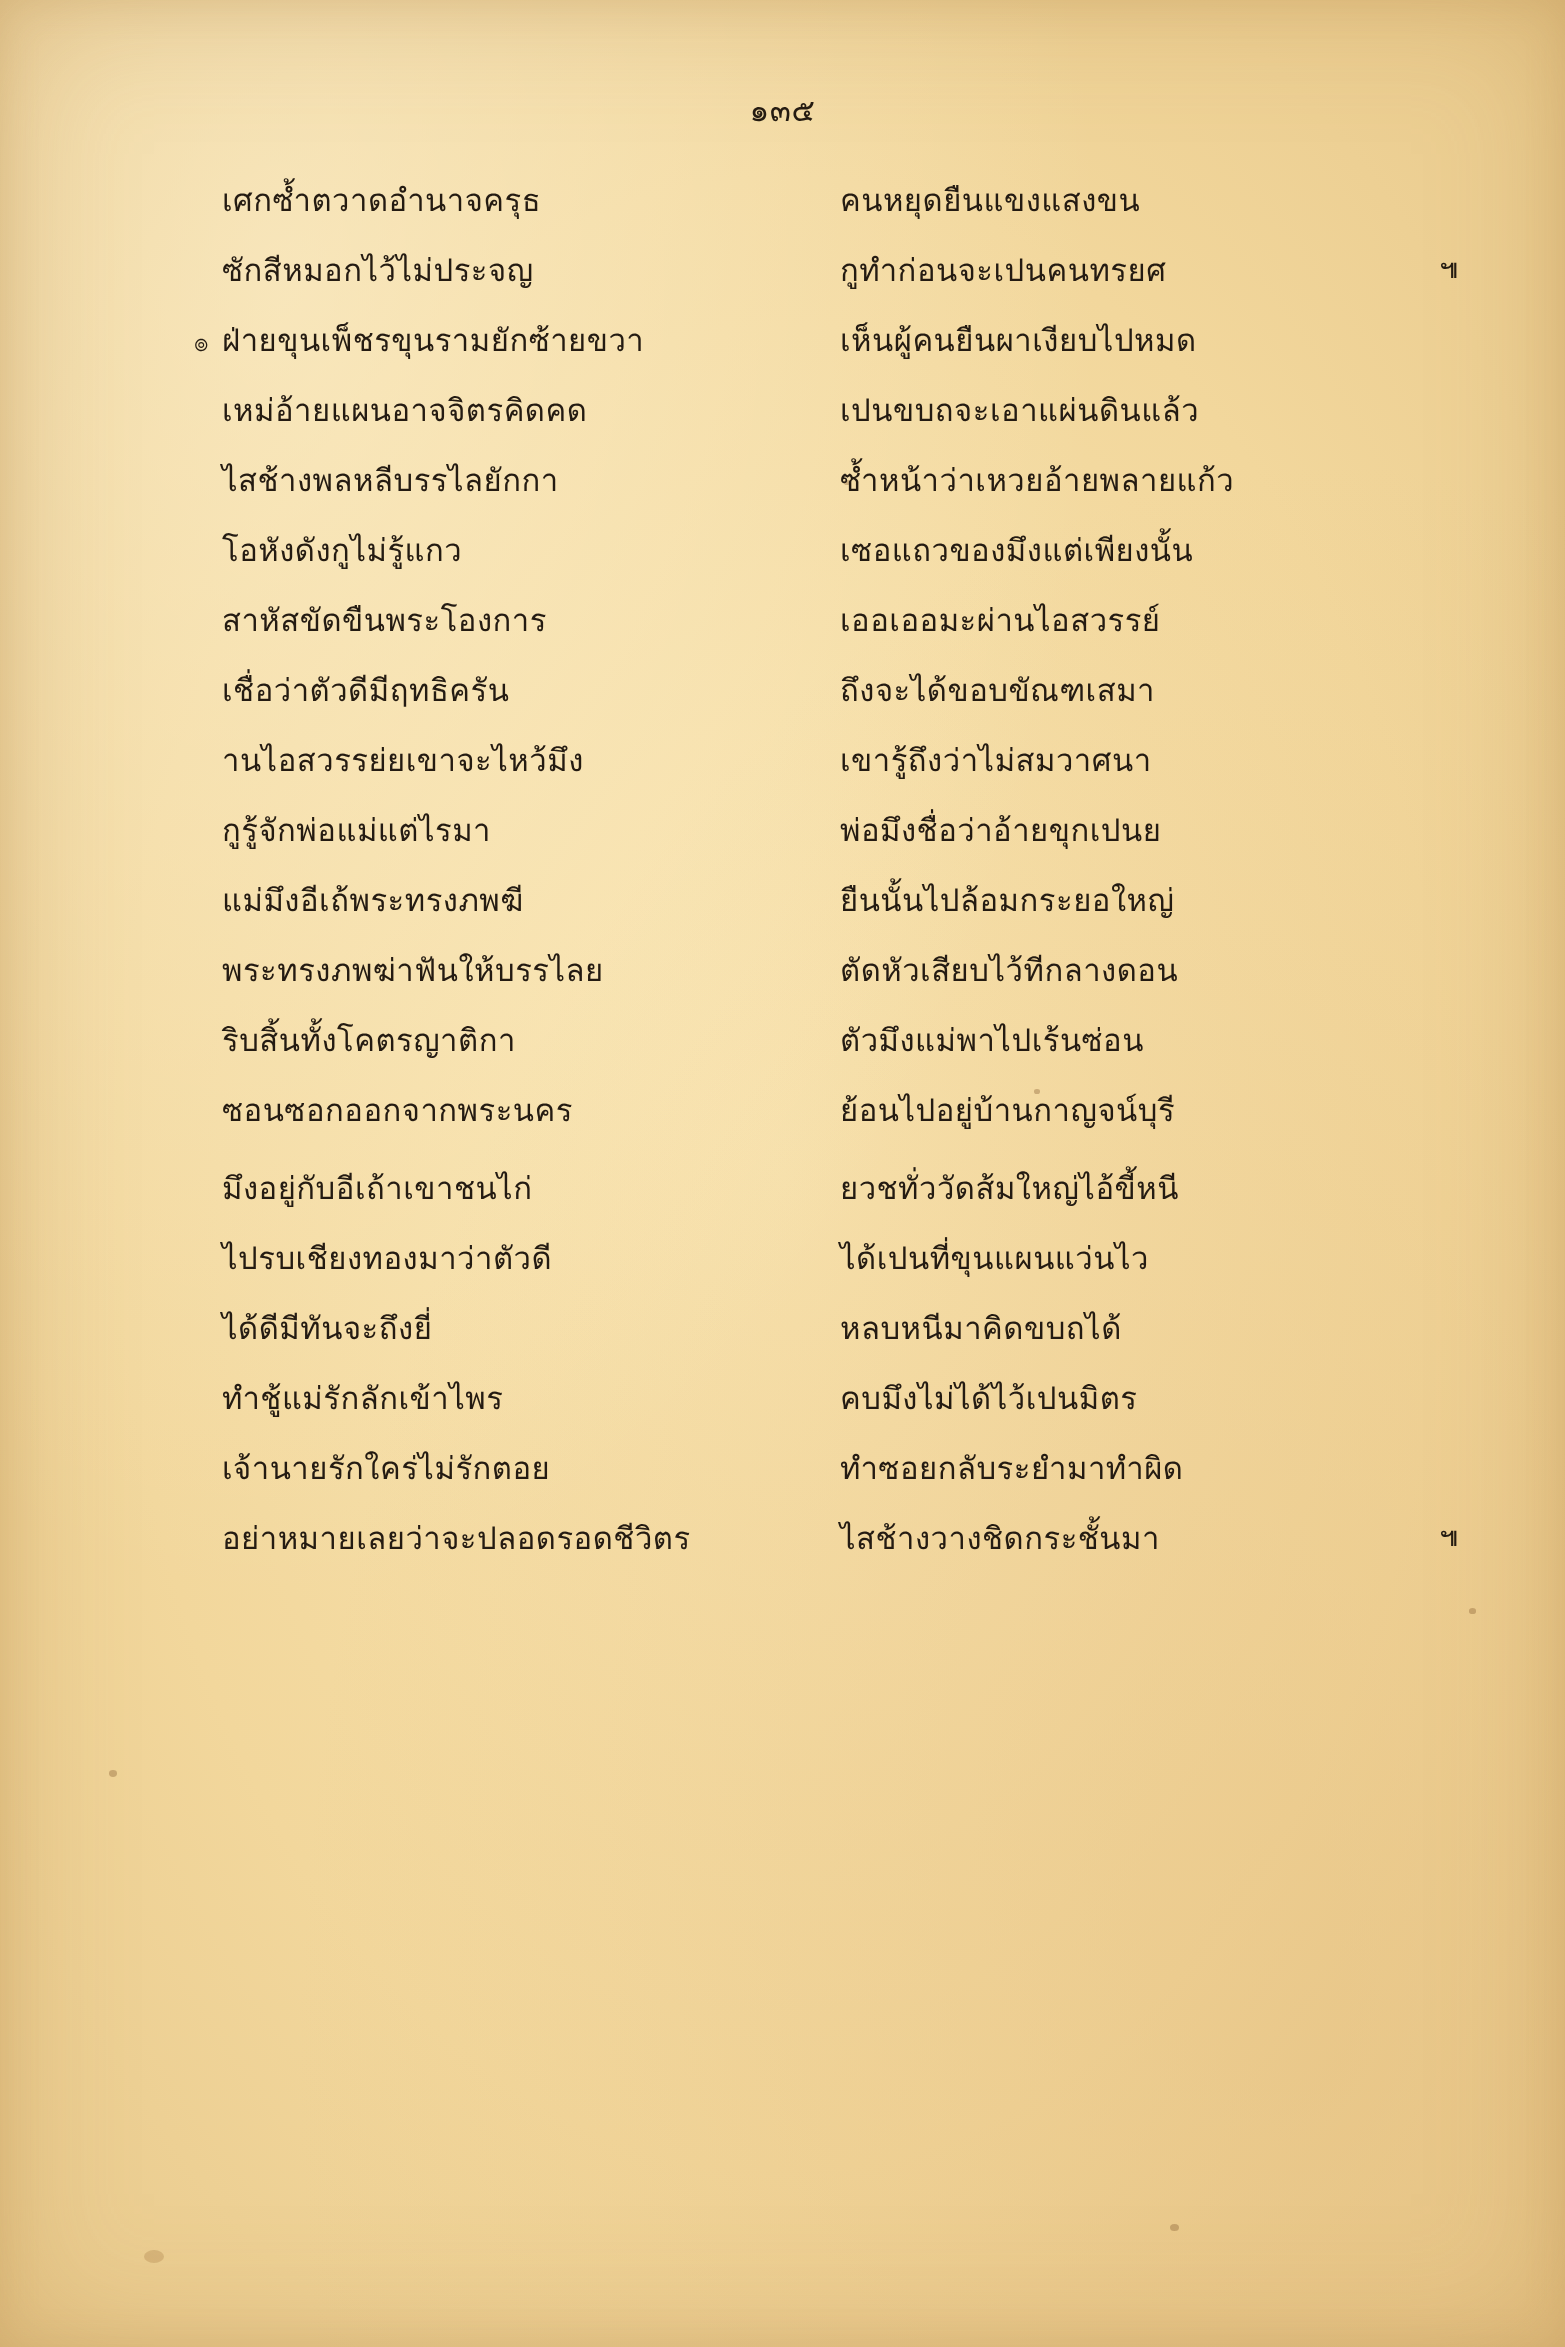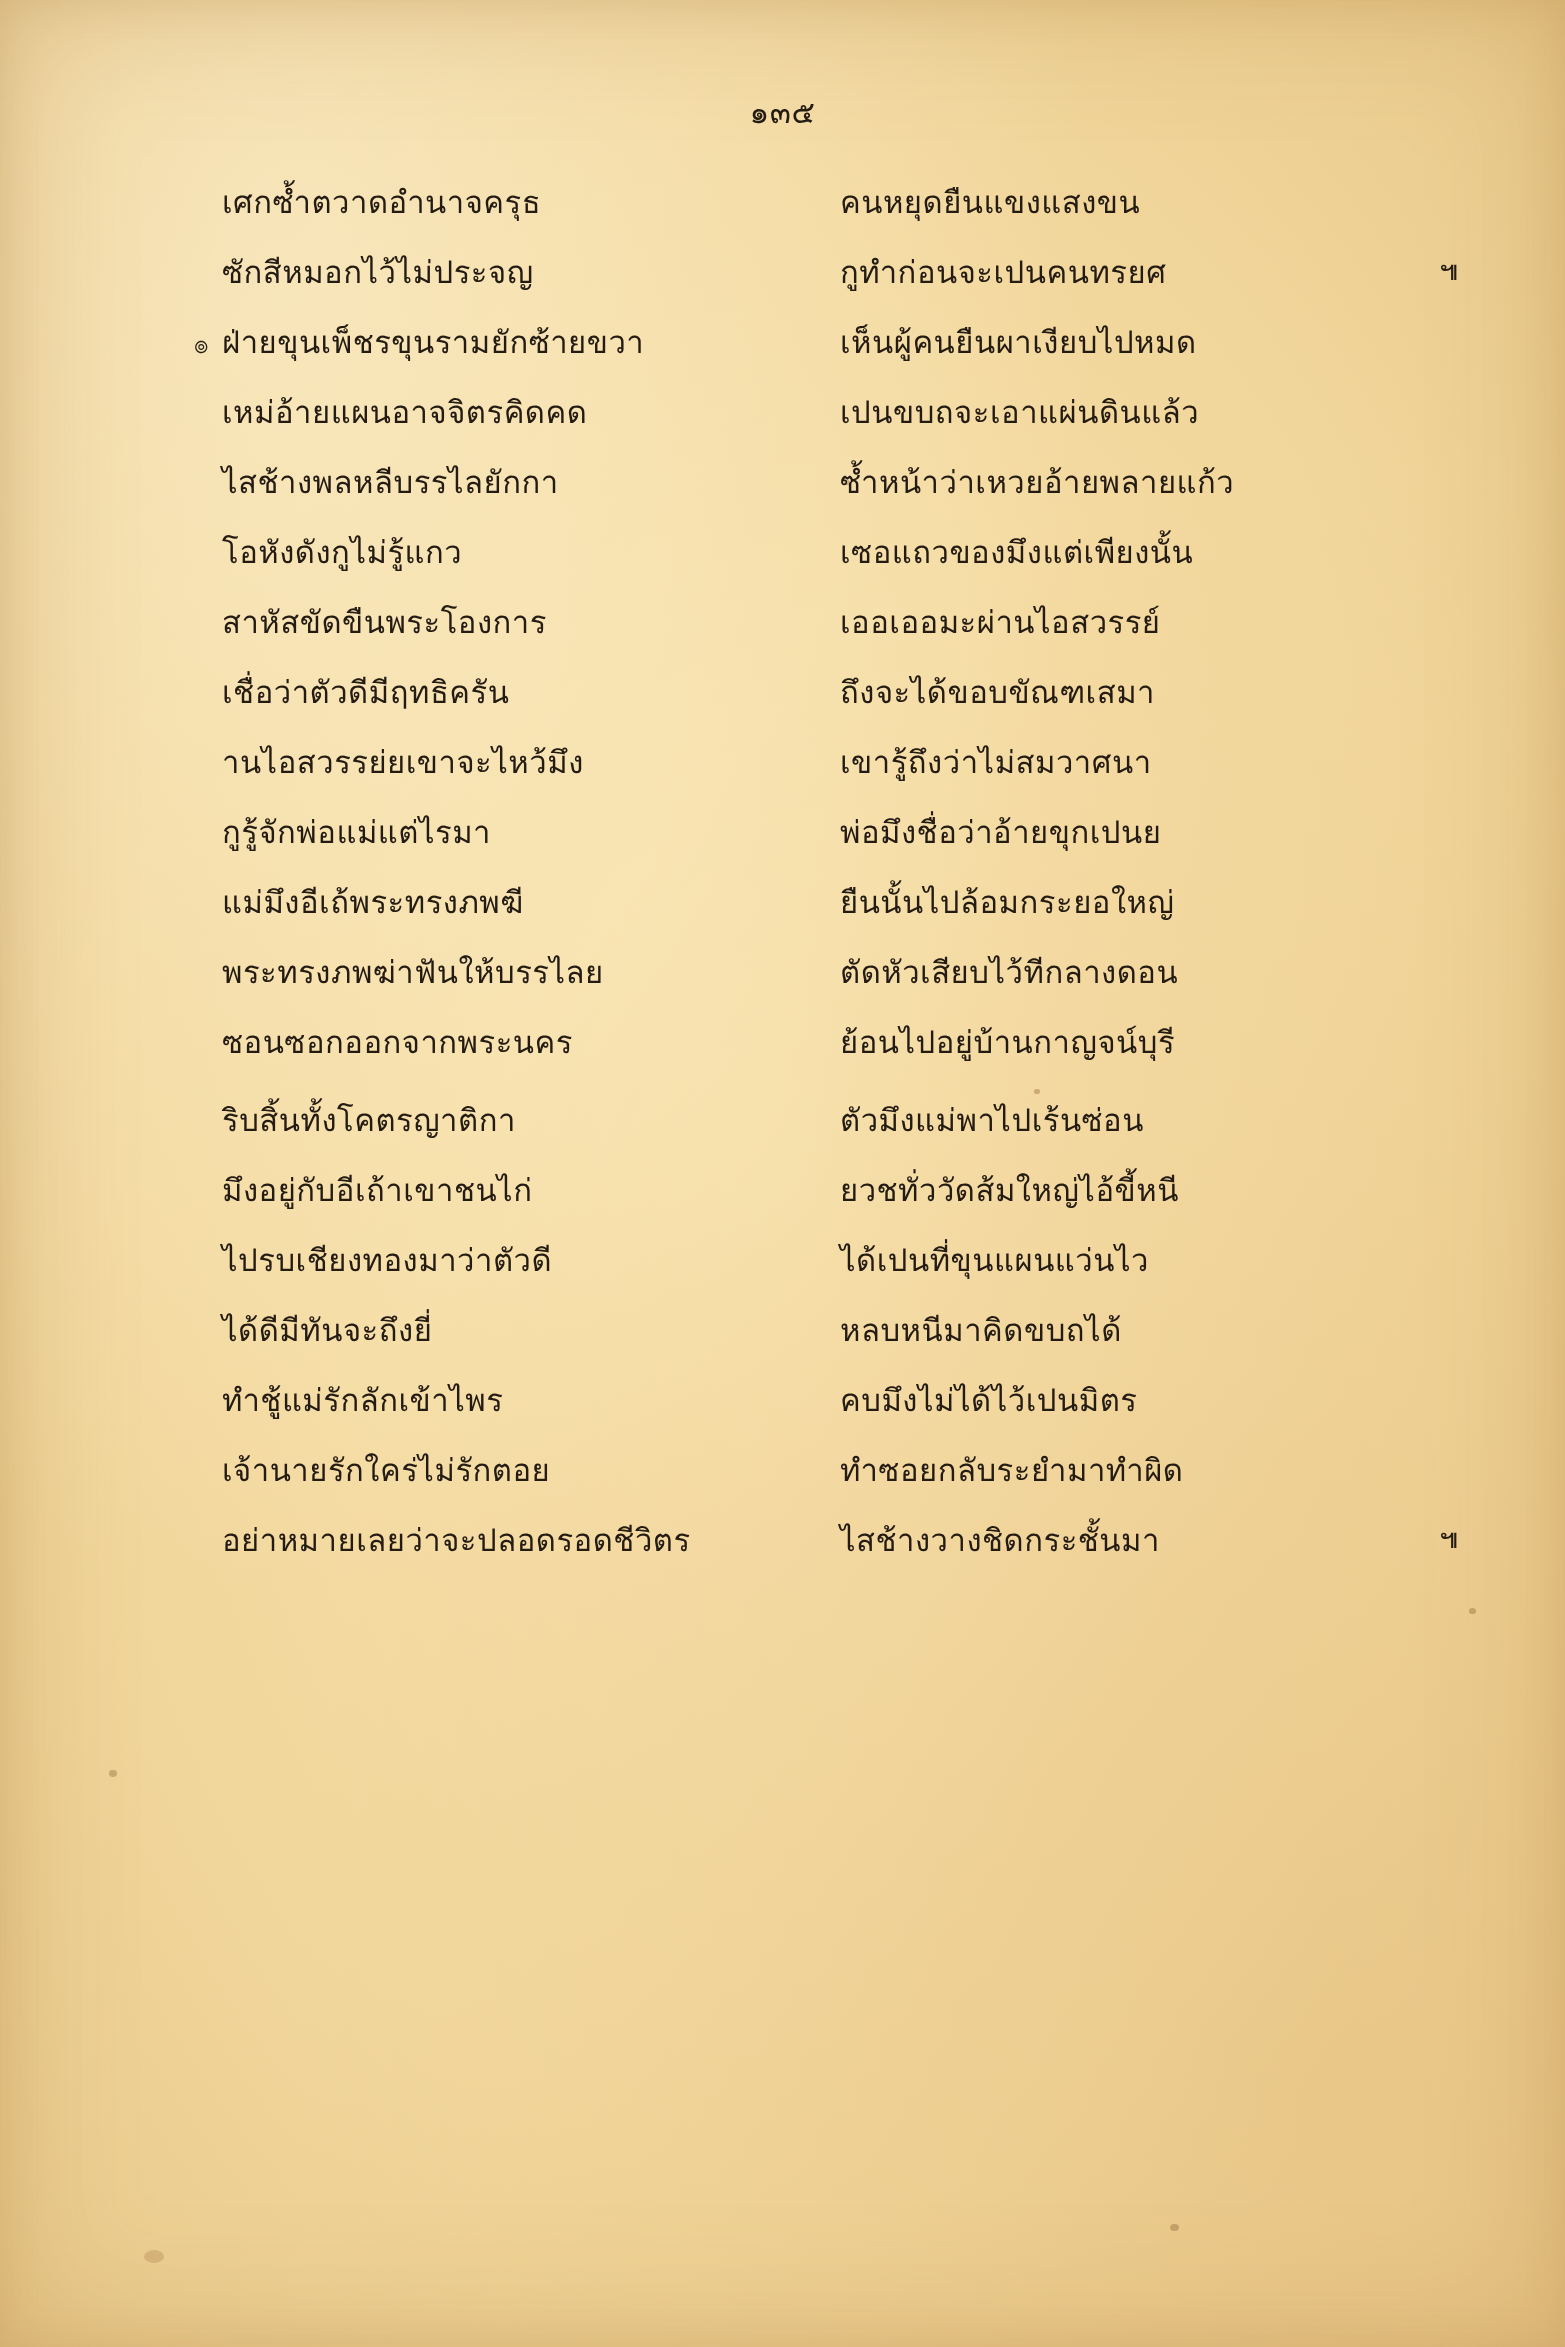--- a/index.html
+++ b/index.html
@@ -62,21 +62,21 @@
     width: 646px;
     position: relative;
     white-space: nowrap;
   }
   .col-right {
     width: 554px;
     position: relative;
     white-space: nowrap;
   }
   .thai {
-    font-family: Liberation Serif, serif;
+    font-family: Liberation Mono, monospace;
     font-size: 31px;
     color: #241b12;
     line-height: 1.1;
     letter-spacing: 0.5px;
   }
   .bullet {
     display: inline-block;
     width: 28px;
     font-size: 24px;
     color: #241b12;
@@ -158,31 +158,31 @@
   <div class="line-row">
     <div class="col-left thai"><span class="bullet"></span><span>แม่มึงอีเถ้พระทรงภพฆี</span></div>
     <div class="col-right thai"><span>ยืนนั้นไปล้อมกระยอใหญ่</span><span class="terminator"></span></div>
   </div>
 
   <div class="line-row">
     <div class="col-left thai"><span class="bullet"></span><span>พระทรงภพฆ่าฟันให้บรรไลย</span></div>
     <div class="col-right thai"><span>ตัดหัวเสียบไว้ทีกลางดอน</span><span class="terminator"></span></div>
   </div>
 
+  <div class="line-row">
+    <div class="col-left thai"><span class="bullet"></span><span>ริบสิ้นทั้งโคตรญาติกา</span></div>
+    <div class="col-right thai"><span>ตัวมึงแม่พาไปเร้นซ่อน</span><span class="terminator"></span></div>
+  </div>
+
   <div class="line-row row-gap">
     <div class="col-left thai"><span class="bullet"></span><span>ซอนซอกออกจากพระนคร</span></div>
     <div class="col-right thai"><span>ย้อนไปอยู่บ้านกาญจน์บุรี</span><span class="terminator"></span></div>
   </div>
 
   <div class="line-row">
-    <div class="col-left thai"><span class="bullet"></span><span>ริบสิ้นทั้งโคตรญาติกา</span></div>
-    <div class="col-right thai"><span>ตัวมึงแม่พาไปเร้นซ่อน</span><span class="terminator"></span></div>
-  </div>
-
-  <div class="line-row">
     <div class="col-left thai"><span class="bullet"></span><span>มึงอยู่กับอีเถ้าเขาชนไก่</span></div>
     <div class="col-right thai"><span>ยวชทั่ววัดส้มใหญ่ไอ้ขี้หนี</span><span class="terminator"></span></div>
   </div>
 
   <div class="line-row">
     <div class="col-left thai"><span class="bullet"></span><span>ไปรบเชียงทองมาว่าตัวดี</span></div>
     <div class="col-right thai"><span>ได้เปนที่ขุนแผนแว่นไว</span><span class="terminator"></span></div>
   </div>
 
   <div class="line-row">

